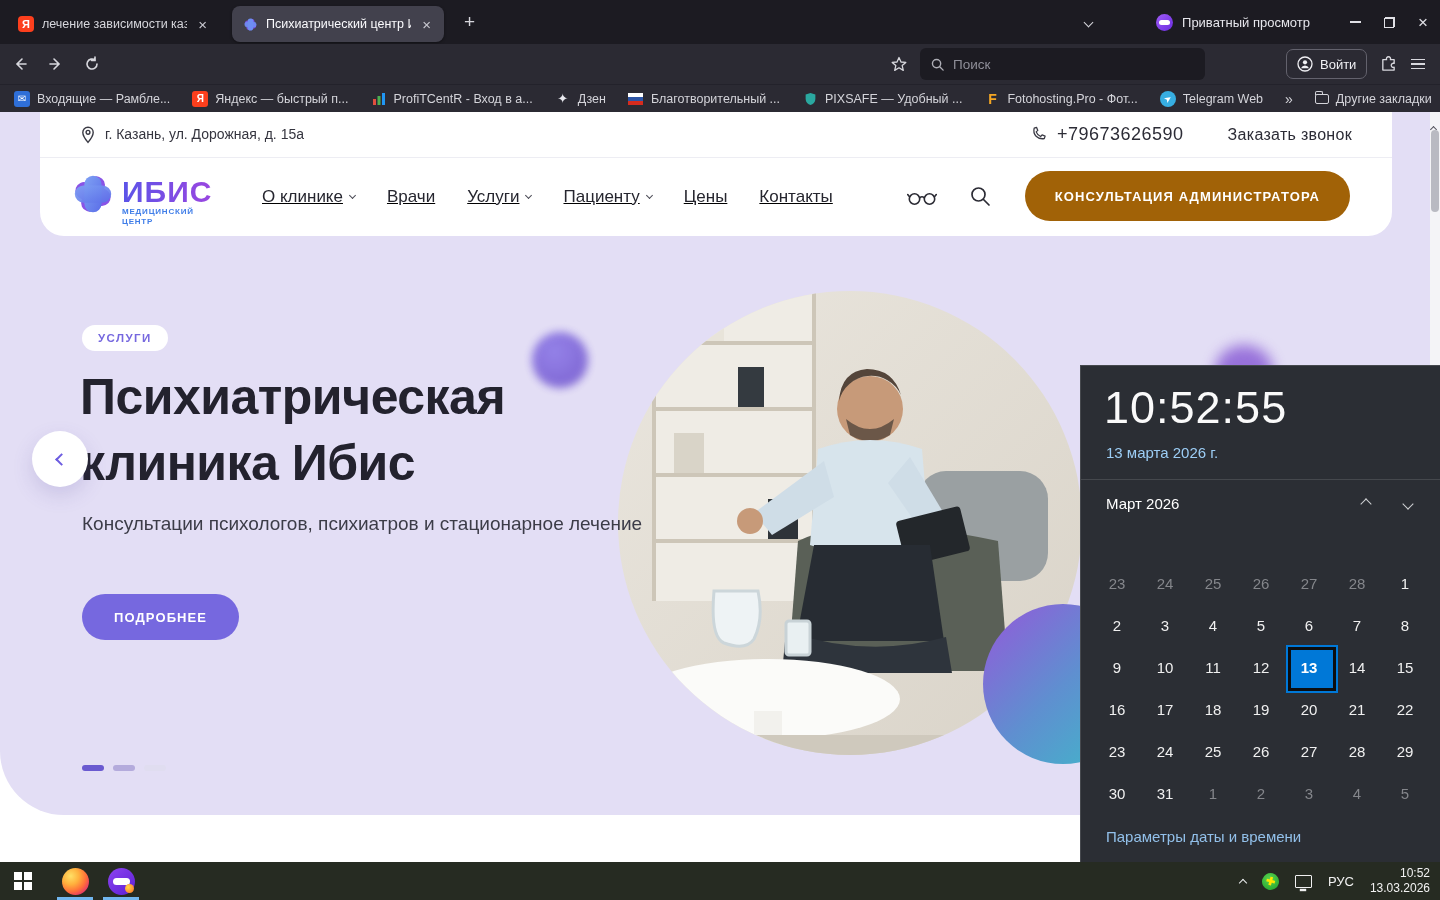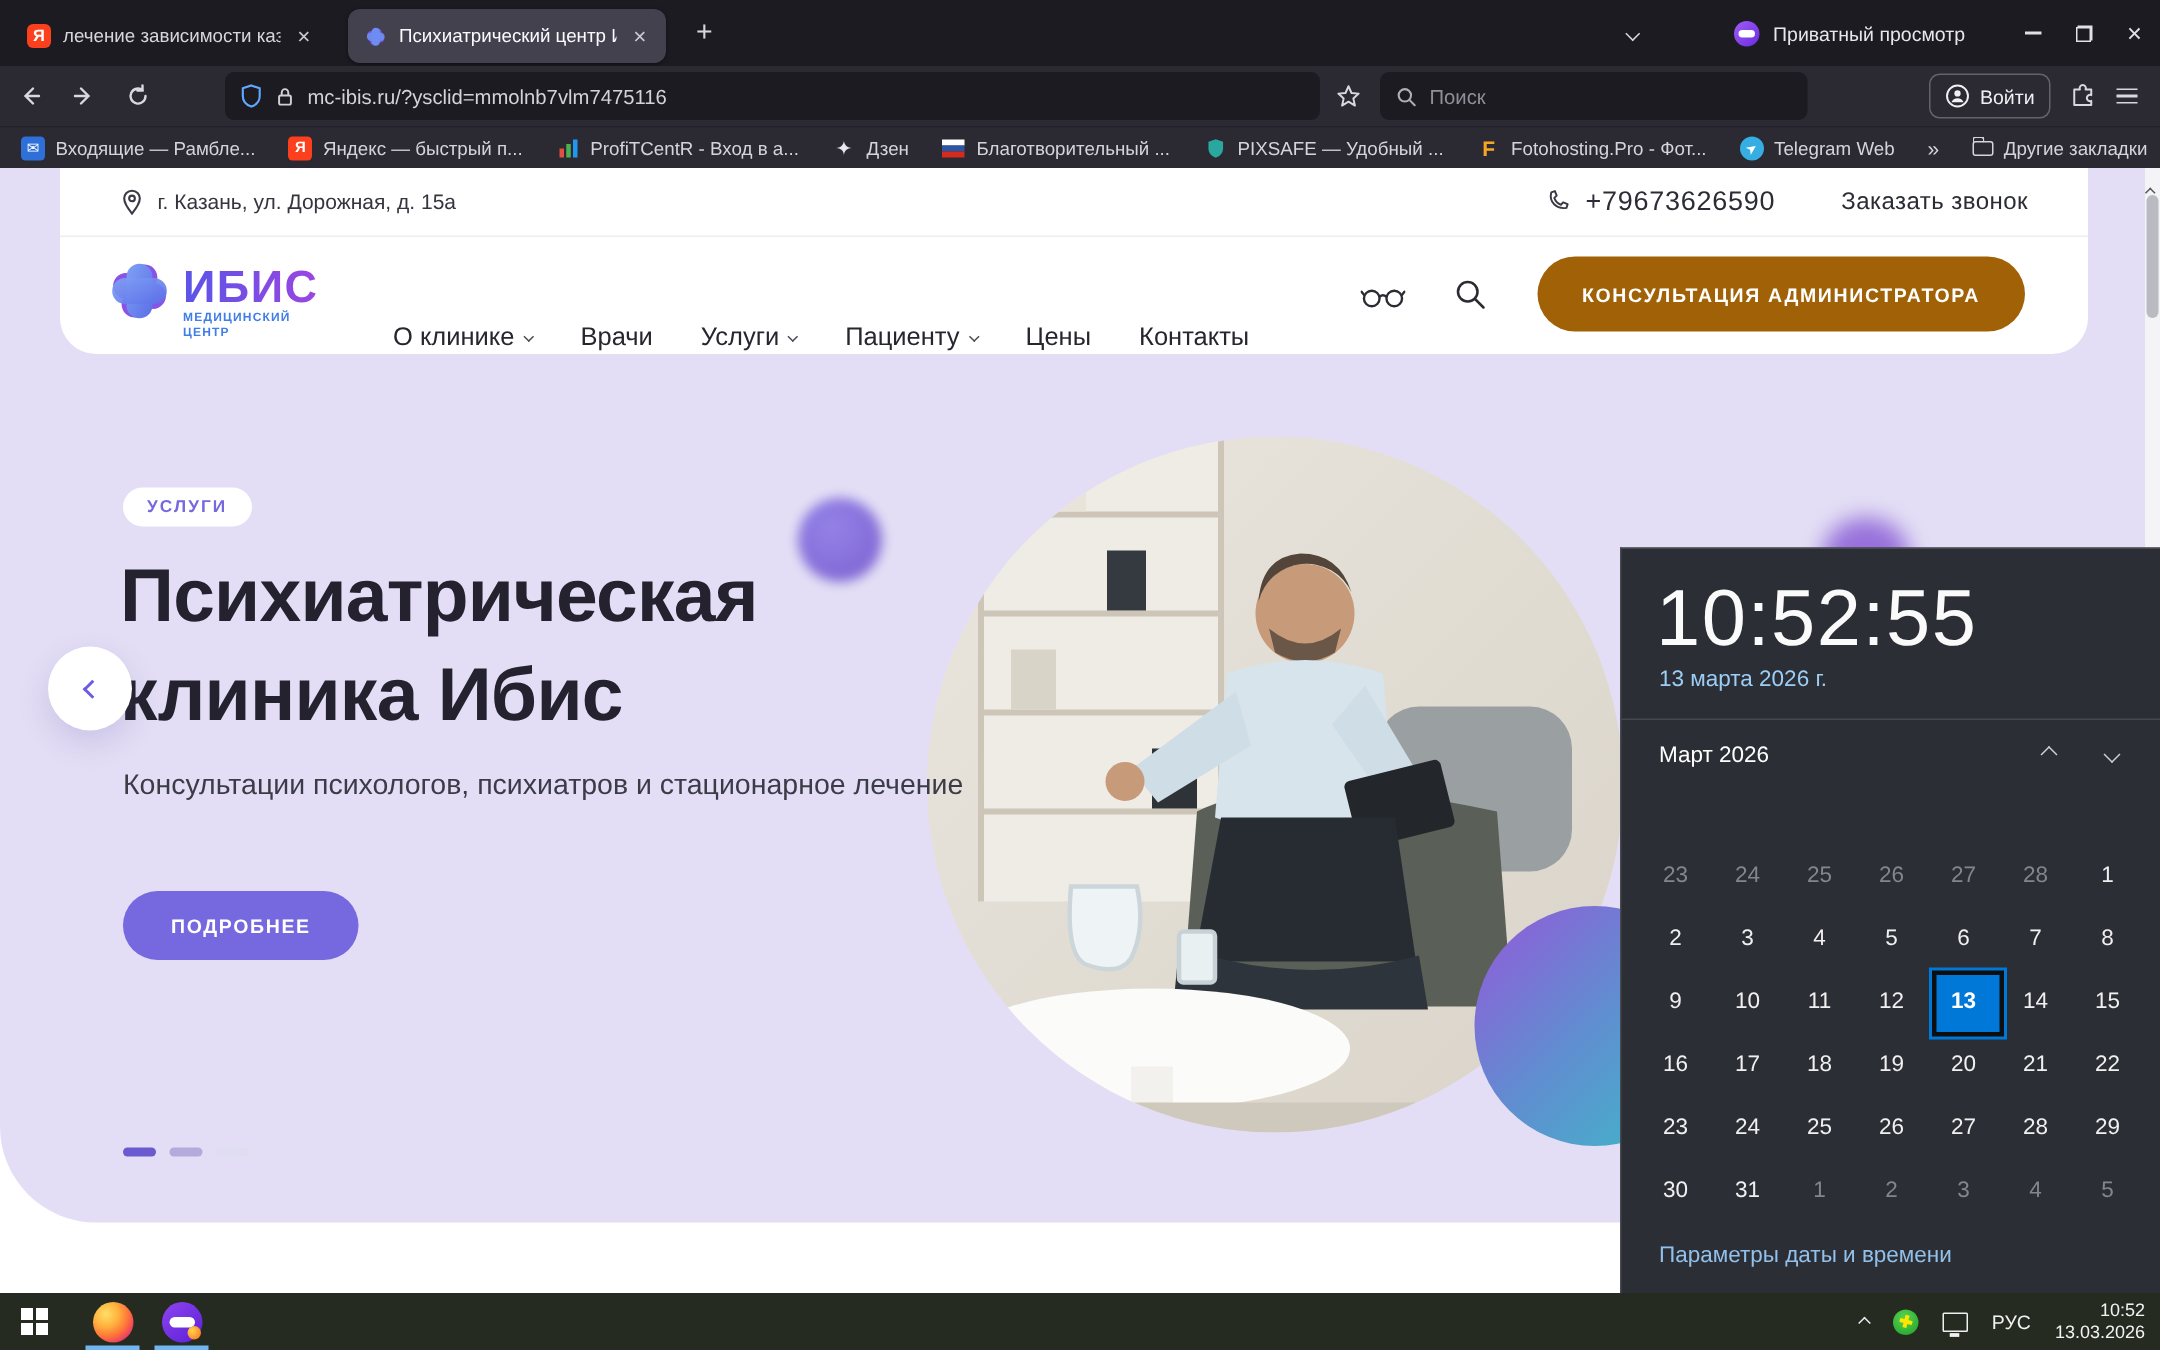--- a/index.html
+++ b/index.html
@@ -73,21 +73,21 @@
   .header-card { position:absolute; left:40px; top:0; width:1352px; height:124px; background:#fff; border-radius:0 0 24px 24px; z-index:5; }
   .site-topbar { height:46px; display:flex; align-items:center; padding:0 40px; border-bottom:1px solid #ededf3; }
   .addr { display:flex; align-items:flex-start; gap:9px; color:#35353f; font-size:14px; }
   .topbar-right { margin-left:auto; display:flex; align-items:center; gap:44px; }
   .phone-link { display:flex; align-items:center; gap:9px; color:#2c2c36; font-size:18px; letter-spacing:.5px; }
   .callback-link { color:#2c2c36; font-size:16px; letter-spacing:.3px; }
   .site-nav-row { position:relative; height:77px; }
   .logo { position:absolute; left:30px; top:13px; display:flex; gap:6px; align-items:flex-start; }
   .logo-text-main { font-size:30px; font-weight:800; letter-spacing:1px; background:linear-gradient(90deg,#5b54e8,#9a46e0); -webkit-background-clip:text; background-clip:text; color:transparent; line-height:1; margin-top:6px; }
   .logo-tagline { font-size:8px; font-weight:bold; color:#3f7de8; letter-spacing:.8px; line-height:1.3; }
-  .main-nav { position:absolute; left:222px; top:0; height:77px; display:flex; align-items:flex-end; gap:32px; }
+  .main-nav { position:absolute; left:222px; top:0; height:77px; display:flex; align-items:center; gap:32px;text-decoration:underline; }
   .nav-item { display:flex; align-items:center; gap:7px; font-size:17px; color:#26262f; font-weight:500; }
   .nav-chev { width:5px; height:5px; border-width:1.5px; color:#4a4a55; margin-top:-2px; }
   .a11y-btn { position:absolute; left:862px; top:26px; }
   .hdr-search-btn { position:absolute; left:920px; top:24px; }
   .cta-btn { position:absolute; right:42px; top:13px; height:50px; padding:0 30px; border-radius:25px; background:#a16207; color:#fff; font-size:13px; font-weight:bold; letter-spacing:1.1px; display:flex; align-items:center; }
 
   .hero-badge { position:absolute; left:82px; top:213px; background:#fff; color:#7668df; font-size:11.5px; font-weight:bold; letter-spacing:1.4px; padding:7px 16px; border-radius:15px; }
   .hero-title { position:absolute; left:80px; top:252px; font-size:50px; line-height:66px; font-weight:bold; color:#23222e; letter-spacing:-.5px; }
   .hero-sub { position:absolute; left:82px; top:398px; font-size:19px; line-height:28px; color:#3c3c48; }
   .more-btn { position:absolute; left:82px; top:482px; height:46px; padding:0 32px; border-radius:23px; background:#7668df; color:#fff; font-size:13px; font-weight:bold; letter-spacing:1.1px; display:flex; align-items:center; }
@@ -103,21 +103,21 @@
   .hero-photo { position:absolute; left:618px; top:179px; width:464px; height:464px; }
 
   
   .page-scrollbar { position:absolute; right:0; top:0; width:10px; height:750px; background:#f4f4f7; z-index:8; }
   .page-scrollbar .arrow { position:absolute; left:1px; top:6px; color:#55555e; }
   .page-scrollbar .arrow .chev { width:5px; height:5px; border-width:1.4px; }
   .scroll-thumb { position:absolute; left:1px; top:18px; width:8px; height:82px; background:#b9bac2; border-radius:4px; }
 
   
   .cal-flyout { position:absolute; left:1080px; top:253px; width:360px; height:497px; background:#2b2e34; border-left:1px solid #46494e; border-top:1px solid #46494e; z-index:20; color:#f2f2f2; }
-  .cal-time { position:absolute; left:23px; top:16px; font-size:53px; font-weight:300; letter-spacing:1px; color:#fafafa; }
+  .cal-time { position:absolute; left:23px; top:16px; font-size:45px; font-weight:300; letter-spacing:1px; color:#fafafa; }
   .cal-date { position:absolute; left:25px; top:78px; font-size:15px; color:#9ccdf5; }
   .cal-divider { position:absolute; left:0; top:113px; width:360px; height:1px; background:#45484d; }
   .cal-month-row { position:absolute; left:25px; top:128px; width:312px; display:flex; align-items:center; }
   .cal-month-label { font-size:15px; color:#fff; }
   .cal-nav { margin-left:auto; display:flex; gap:34px; color:#cfd0d3; padding-right:6px; }
   .cal-nav .chev { width:8px; height:8px; border-width:1.5px; }
   .cal-weekdays, .cal-grid { position:absolute; left:12px; display:grid; grid-template-columns:repeat(7,48px); }
   .cal-weekdays { top:168px; }
   .cal-weekdays span { height:22px; display:flex; align-items:center; justify-content:center; font-size:12.5px; color:#ffffff; }
   .cal-grid { top:196px; grid-auto-rows:42px; }
@@ -204,34 +204,20 @@
     <span class="nav-icon">
       <svg class="sicon" width="16" height="16" viewBox="0 0 16 16">
           <path d="M6 3 L11 8 L6 13 M11 8 H2" stroke="#d8d8de" stroke-width="1.6" fill="none" stroke-linecap="round"></path>
         </svg>
     </span>
     <span class="nav-icon">
       <svg class="sicon" width="16" height="16" viewBox="0 0 16 16">
           <path d="M13 8 a5 5 0 1 1 -1.8 -3.8 M11 1 v3.4 h-3.4" stroke="#d8d8de" stroke-width="1.6" fill="none" stroke-linecap="round"></path>
         </svg>
     </span>
-    <div class="urlbar">
-      <span>
-        <svg class="sicon" width="15" height="16" viewBox="0 0 16 17">
-            <path d="M8 1 L14 3 V8.5 C14 12.5 11 15 8 16 C5 15 2 12.5 2 8.5 V3 Z" stroke="#61a8ff" stroke-width="1.5" fill="none"></path>
-          </svg>
-      </span>
-      <span>
-        <svg class="sicon" width="14" height="15" viewBox="0 0 16 17">
-            <rect x="3.5" y="7.5" width="9" height="7" rx="1.2" stroke="#cfcfd6" stroke-width="1.5" fill="none"></rect>
-            <path d="M5.5 7.5 V5.2 a2.5 2.5 0 0 1 5 0 V7.5" stroke="#cfcfd6" stroke-width="1.5" fill="none"></path>
-          </svg>
-      </span>
-      <span class="url-text">mc-ibis.ru/?ysclid=mmolnb7vlm7475116</span>
-    </div>
     <span class="star-btn">
       <svg class="sicon" width="16" height="16" viewBox="0 0 16 16">
           <path d="M8 1.5 L10 6 L14.8 6.4 L11.2 9.6 L12.3 14.4 L8 11.8 L3.7 14.4 L4.8 9.6 L1.2 6.4 L6 6 Z" stroke="#d8d8de" stroke-width="1.3" fill="none" stroke-linejoin="round"></path>
         </svg>
     </span>
     <div class="searchbar">
       <span>
         <svg class="sicon" width="15" height="15" viewBox="0 0 16 16">
             <circle cx="7" cy="7" r="4.4" stroke="#aeaeb6" stroke-width="1.5" fill="none"></circle>
             <path d="M10.4 10.4 L14 14" stroke="#aeaeb6" stroke-width="1.5" stroke-linecap="round"></path>

